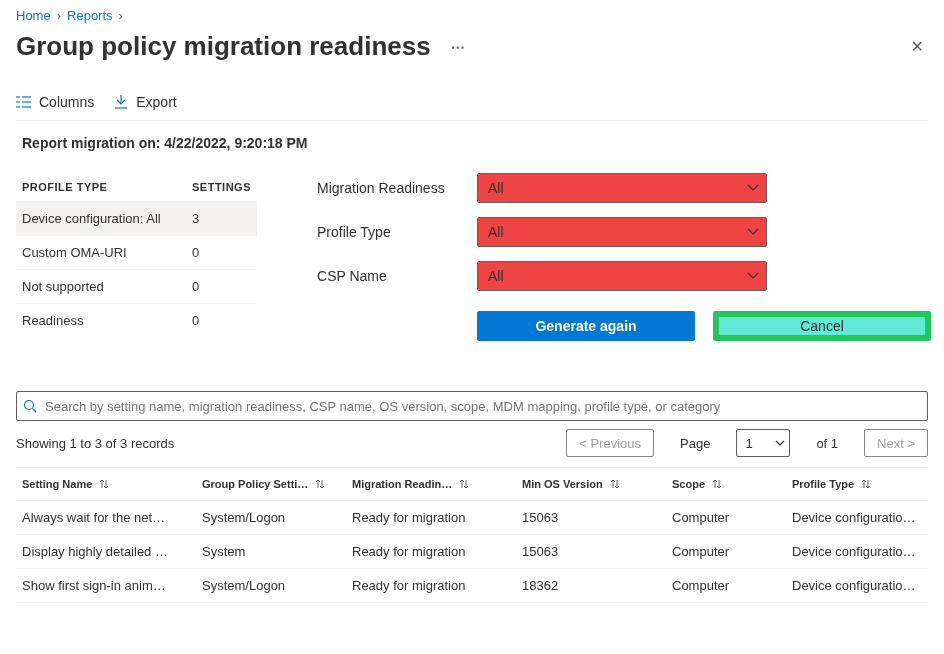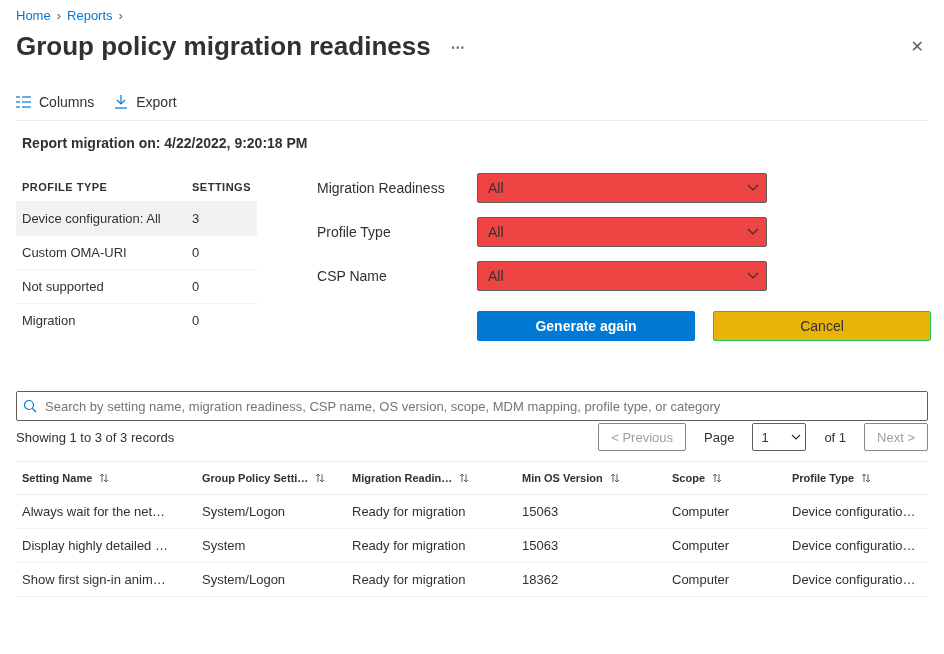--- a/index.html
+++ b/index.html
@@ -42,30 +42,30 @@
     .filter-row { display: flex; align-items: center; margin-bottom: 14px; }
     .filter-row label { width: 160px; font-size: 14px; }
     .select-wrap { position: relative; flex: 1; max-width: 290px; }
     .select { width: 100%; height: 30px; border: 1px solid #605e5c; border-radius: 2px; padding: 0 28px 0 10px; font-size: 14px; background: #ef4444; display: flex; align-items: center; cursor: pointer; }
     .select-chevron { position: absolute; right: 8px; top: 50%; transform: translateY(-50%); pointer-events: none; color: #323130; }
     
     
     .actions { display: flex; gap: 18px; margin-left: 160px; margin-top: 20px; }
     .btn { height: 30px; width: 218px; border-radius: 2px; font-size: 14px; cursor: pointer; }
     .btn-primary { background: #0078d4; color: #fff; border: 1px solid #0078d4; font-weight: 600; }
-    .btn-secondary { background: #eab308; color: #323130; border: 1px solid #22c55e; }
-    
-    
-    .search-wrap { position: relative; margin-top: 50px; margin-bottom: 2px; }
+    .btn-secondary { background: #5eead4; color: #323130; border: 6px solid #22c55e; }
+    
+    
+    .search-wrap { position: relative; margin-top: 50px; margin-bottom: 8px; }
     .search-input { width: 100%; height: 30px; border: 1px solid #605e5c; border-radius: 2px; padding: 0 10px 0 28px; font-size: 13px; }
     .search-icon { position: absolute; left: 7px; top: 50%; transform: translateY(-50%); color: #0078d4; }
     
     
     .pagination { display: flex; align-items: center; justify-content: space-between; margin-bottom: 10px; font-size: 13px; }
-    .pagination-right { display: flex; align-items: center; gap: 18px; }
+    .pagination-right { display: flex; align-items: center; gap: 26px; }
     .page-btn { height: 28px; padding: 0 12px; background: #fff; border: 1px solid #8a8886; border-radius: 2px; color: #a19f9d; cursor: pointer; font-size: 13px; }
     .page-select { height: 28px; width: 54px; border: 1px solid #605e5c; border-radius: 2px; padding: 0 4px 0 8px; display: inline-flex; align-items: center; justify-content: space-between; cursor: pointer; }
     
     
     .results { width: 100%; border-top: 1px solid #edebe9; }
     .results-header { display: flex; font-size: 11px; font-weight: 600; border-bottom: 1px solid #edebe9; }
     .results-header > div { padding: 10px 6px; display: flex; align-items: center; gap: 6px; }
     .results-row { display: flex; font-size: 13px; border-bottom: 1px solid #f3f2f1; }
     .results-row > div { padding: 9px 6px; white-space: nowrap; overflow: hidden; text-overflow: ellipsis; }
     
@@ -148,21 +148,21 @@
       </div>
       <div class="summary-row">
         <div class="col1">Custom OMA-URI</div>
         <div>0</div>
       </div>
       <div class="summary-row">
         <div class="col1">Not supported</div>
         <div>0</div>
       </div>
       <div class="summary-row">
-        <div class="col1">Migration</div>
+        <div class="col1">Readiness</div>
         <div>0</div>
       </div>
     </div>
 
     <div class="filters">
       <div class="filter-row">
         <label>Migration Readiness</label>
         <div class="select-wrap">
           <div class="select">
             <span>All</span>

